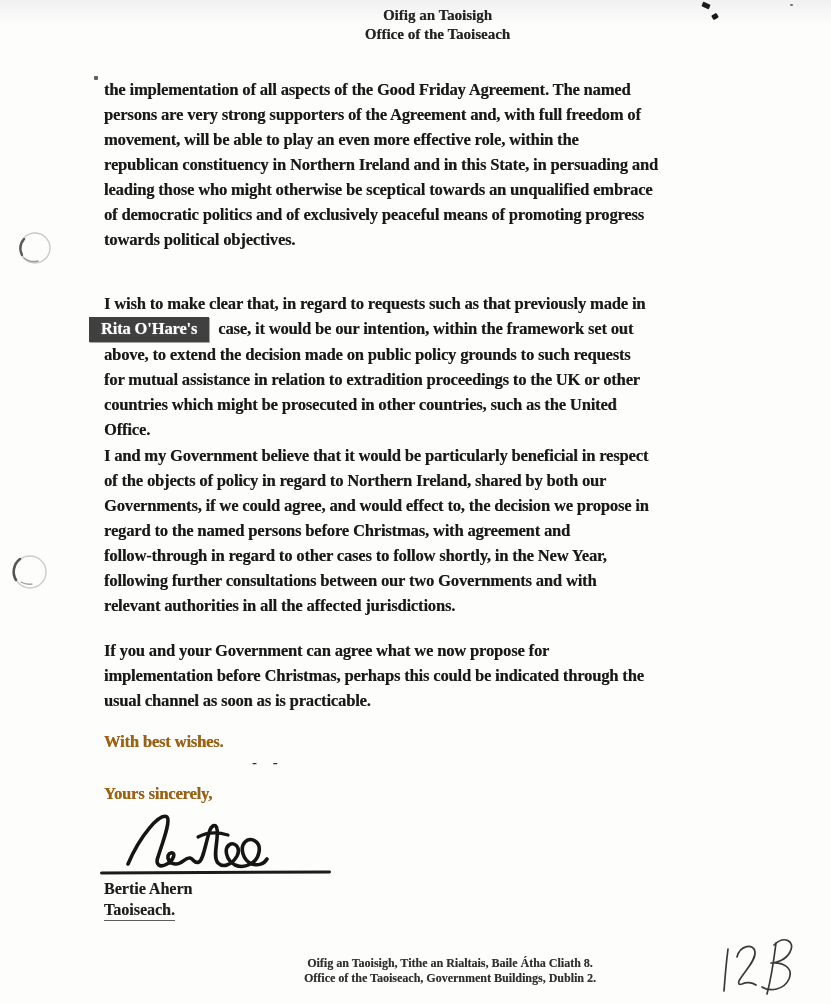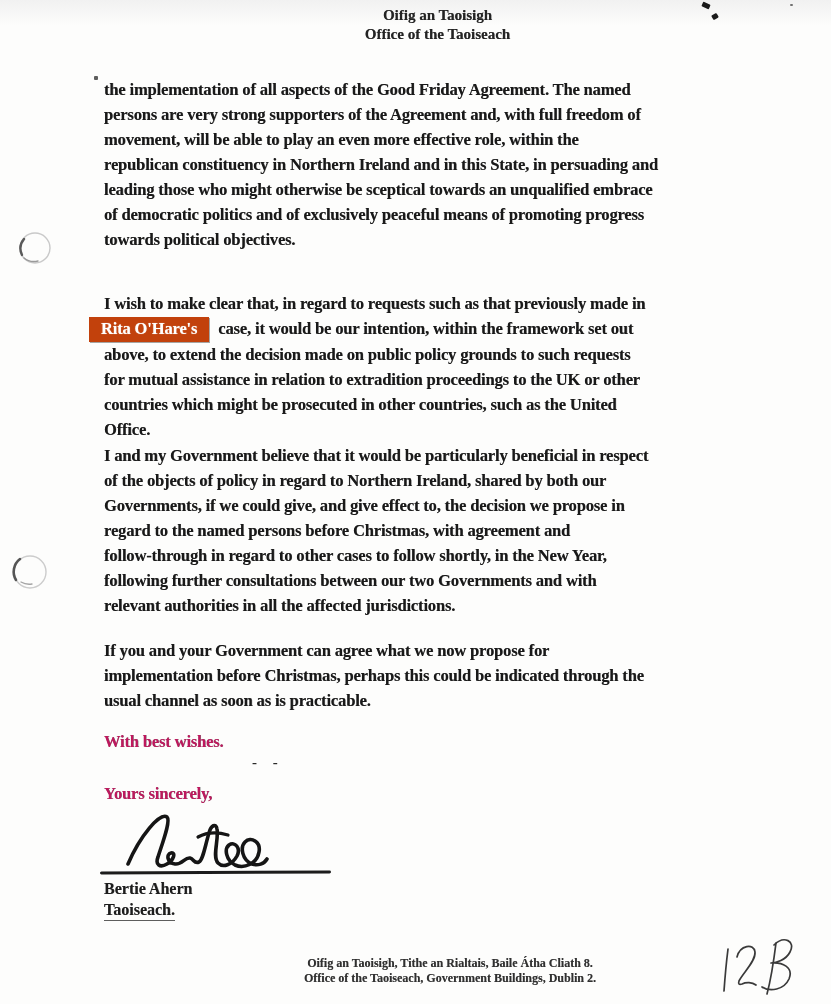--- a/index.html
+++ b/index.html
@@ -25,29 +25,29 @@
   }
   .para{
     position:absolute;left:104px;width:680px;
     font-size:16.5px;font-weight:bold;letter-spacing:-0.15px;
     line-height:25px;color:#191919;
     text-shadow:0.3px 0.3px 0.5px rgba(25,25,25,.55);
   }
   .line{white-space:nowrap;}
   .redaction{
     display:inline-block;
-    background:#c2410c;color:#ffffff;
+    background:#404040;color:#ffffff;
     padding:1px 12px 3px 12px;
     margin-left:-15px;margin-right:9px;
     line-height:21px;
     text-shadow:0 0 1px rgba(255,255,255,.6);
     box-shadow:1px 1px 0 rgba(0,0,0,.35);
   }
   .closing{position:absolute;left:104px;font-size:16.5px;font-weight:bold;
-    letter-spacing:-0.15px;color:#be185d;white-space:nowrap;
+    letter-spacing:-0.15px;color:#a16207;white-space:nowrap;
     text-shadow:0.3px 0.3px 0.5px rgba(25,25,25,.55);}
   .dashes{position:absolute;left:252px;top:754px;font-size:15px;font-weight:bold;
     letter-spacing:6px;color:#2a2a2a;}
   .sig-svg{position:absolute;left:112px;top:808px;}
   .sig-line{position:absolute;left:100px;top:871px;width:231px;height:3px;
     background:#1c1c1c;transform:rotate(-0.25deg);border-radius:2px;}
   .sig-name{position:absolute;left:104px;top:880px;font-size:16px;font-weight:bold;
     color:#1d1d1d;text-shadow:0.3px 0.3px 0.5px rgba(25,25,25,.5);}
   .sig-title{position:absolute;left:104px;top:901px;font-size:16px;font-weight:bold;
     color:#1d1d1d;border-bottom:1.5px solid rgba(40,40,40,.75);padding-bottom:1px;
@@ -108,21 +108,21 @@
     </div>
     <div class="line">above, to extend the decision made on public policy grounds to such requests</div>
     <div class="line">for mutual assistance in relation to extradition proceedings to the UK or other</div>
     <div class="line">countries which might be prosecuted in other countries, such as the United</div>
     <div class="line">Office.</div>
   </div>
 
   <div class="para" style="top:443px;">
     <div class="line">I and my Government believe that it would be particularly beneficial in respect</div>
     <div class="line">of the objects of policy in regard to Northern Ireland, shared by both our</div>
-    <div class="line">Governments, if we could give, and give effect to, the decision we propose in</div>
+    <div class="line">Governments, if we could agree, and would effect to, the decision we propose in</div>
     <div class="line">regard to the named persons before Christmas, with agreement and</div>
     <div class="line">follow-through in regard to other cases to follow shortly, in the New Year,</div>
     <div class="line">following further consultations between our two Governments and with</div>
     <div class="line">relevant authorities in all the affected jurisdictions.</div>
   </div>
 
   <div class="para" style="top:638px;">
     <div class="line">If you and your Government can agree what we now propose for</div>
     <div class="line">implementation before Christmas, perhaps this could be indicated through the</div>
     <div class="line">usual channel as soon as is practicable.</div>

